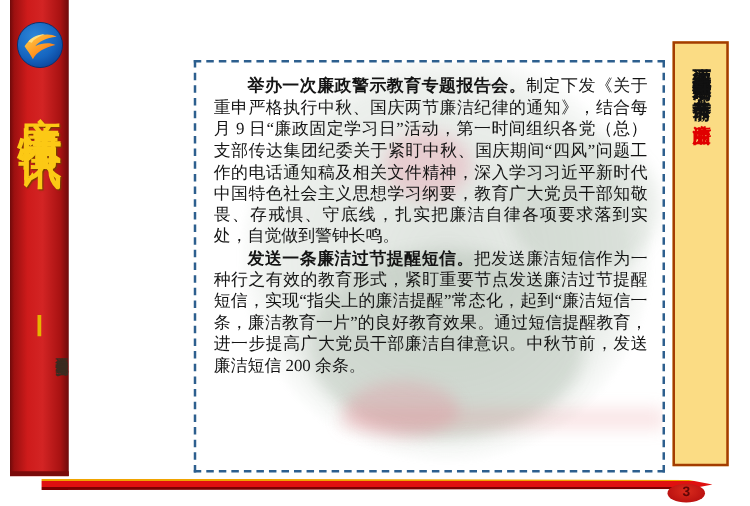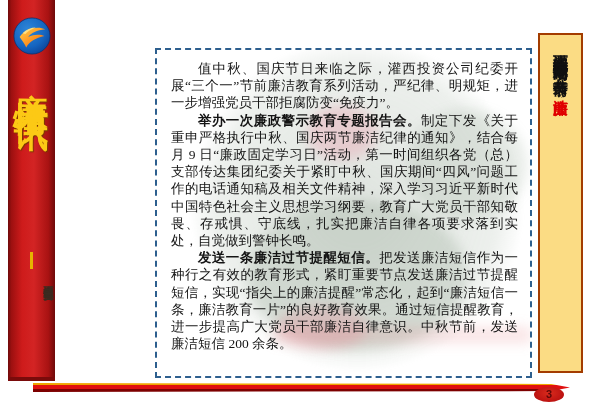--- a/index.html
+++ b/index.html
@@ -116,21 +116,20 @@
 
   <div class="panel">
     <div class="wm wm-circle"></div>
     <div class="wm wm-leaf1"></div>
     <div class="wm wm-leaf2"></div>
     <div class="wm wm-flower1"></div>
     <div class="wm wm-flower2"></div>
     <div class="wm wm-text"></div>
 
     <div class="article">
-      <p><span class="lead"></span><span>值中秋、国庆节日来临之际，灌西投资公司纪委开展“三个一”节前廉洁教育系列活动，严纪律、明规矩，进一步增强党员干部拒腐防变“免疫力”。</span></p>
       <p><span class="lead">举办一次廉政警示教育专题报告会。</span><span>制定下发《关于重申严格执行中秋、国庆两节廉洁纪律的通知》，结合每月 9 日“廉政固定学习日”活动，第一时间组织各党（总）支部传达集团纪委关于紧盯中秋、国庆期间“四风”问题工作的电话通知稿及相关文件精神，深入学习习近平新时代中国特色社会主义思想学习纲要，教育广大党员干部知敬畏、存戒惧、守底线，扎实把廉洁自律各项要求落到实处，自觉做到警钟长鸣。</span></p>
       <p><span class="lead">发送一条廉洁过节提醒短信。</span><span>把发送廉洁短信作为一种行之有效的教育形式，紧盯重要节点发送廉洁过节提醒短信，实现“指尖上的廉洁提醒”常态化，起到“廉洁短信一条，廉洁教育一片”的良好教育效果。通过短信提醒教育，进一步提高广大党员干部廉洁自律意识。中秋节前，发送廉洁短信 200 余条。</span></p>
 
     </div>
   </div>
 
   <div class="rbanner">
     <div class="rbanner-text"><span>灌西纪委廉洁教育系列活动</span><span class="rb-part2">共奏节前</span><span class="rb-quote">“</span><span class="rb-red">廉洁曲</span><span class="rb-quote">”</span></div>
   </div>
 

